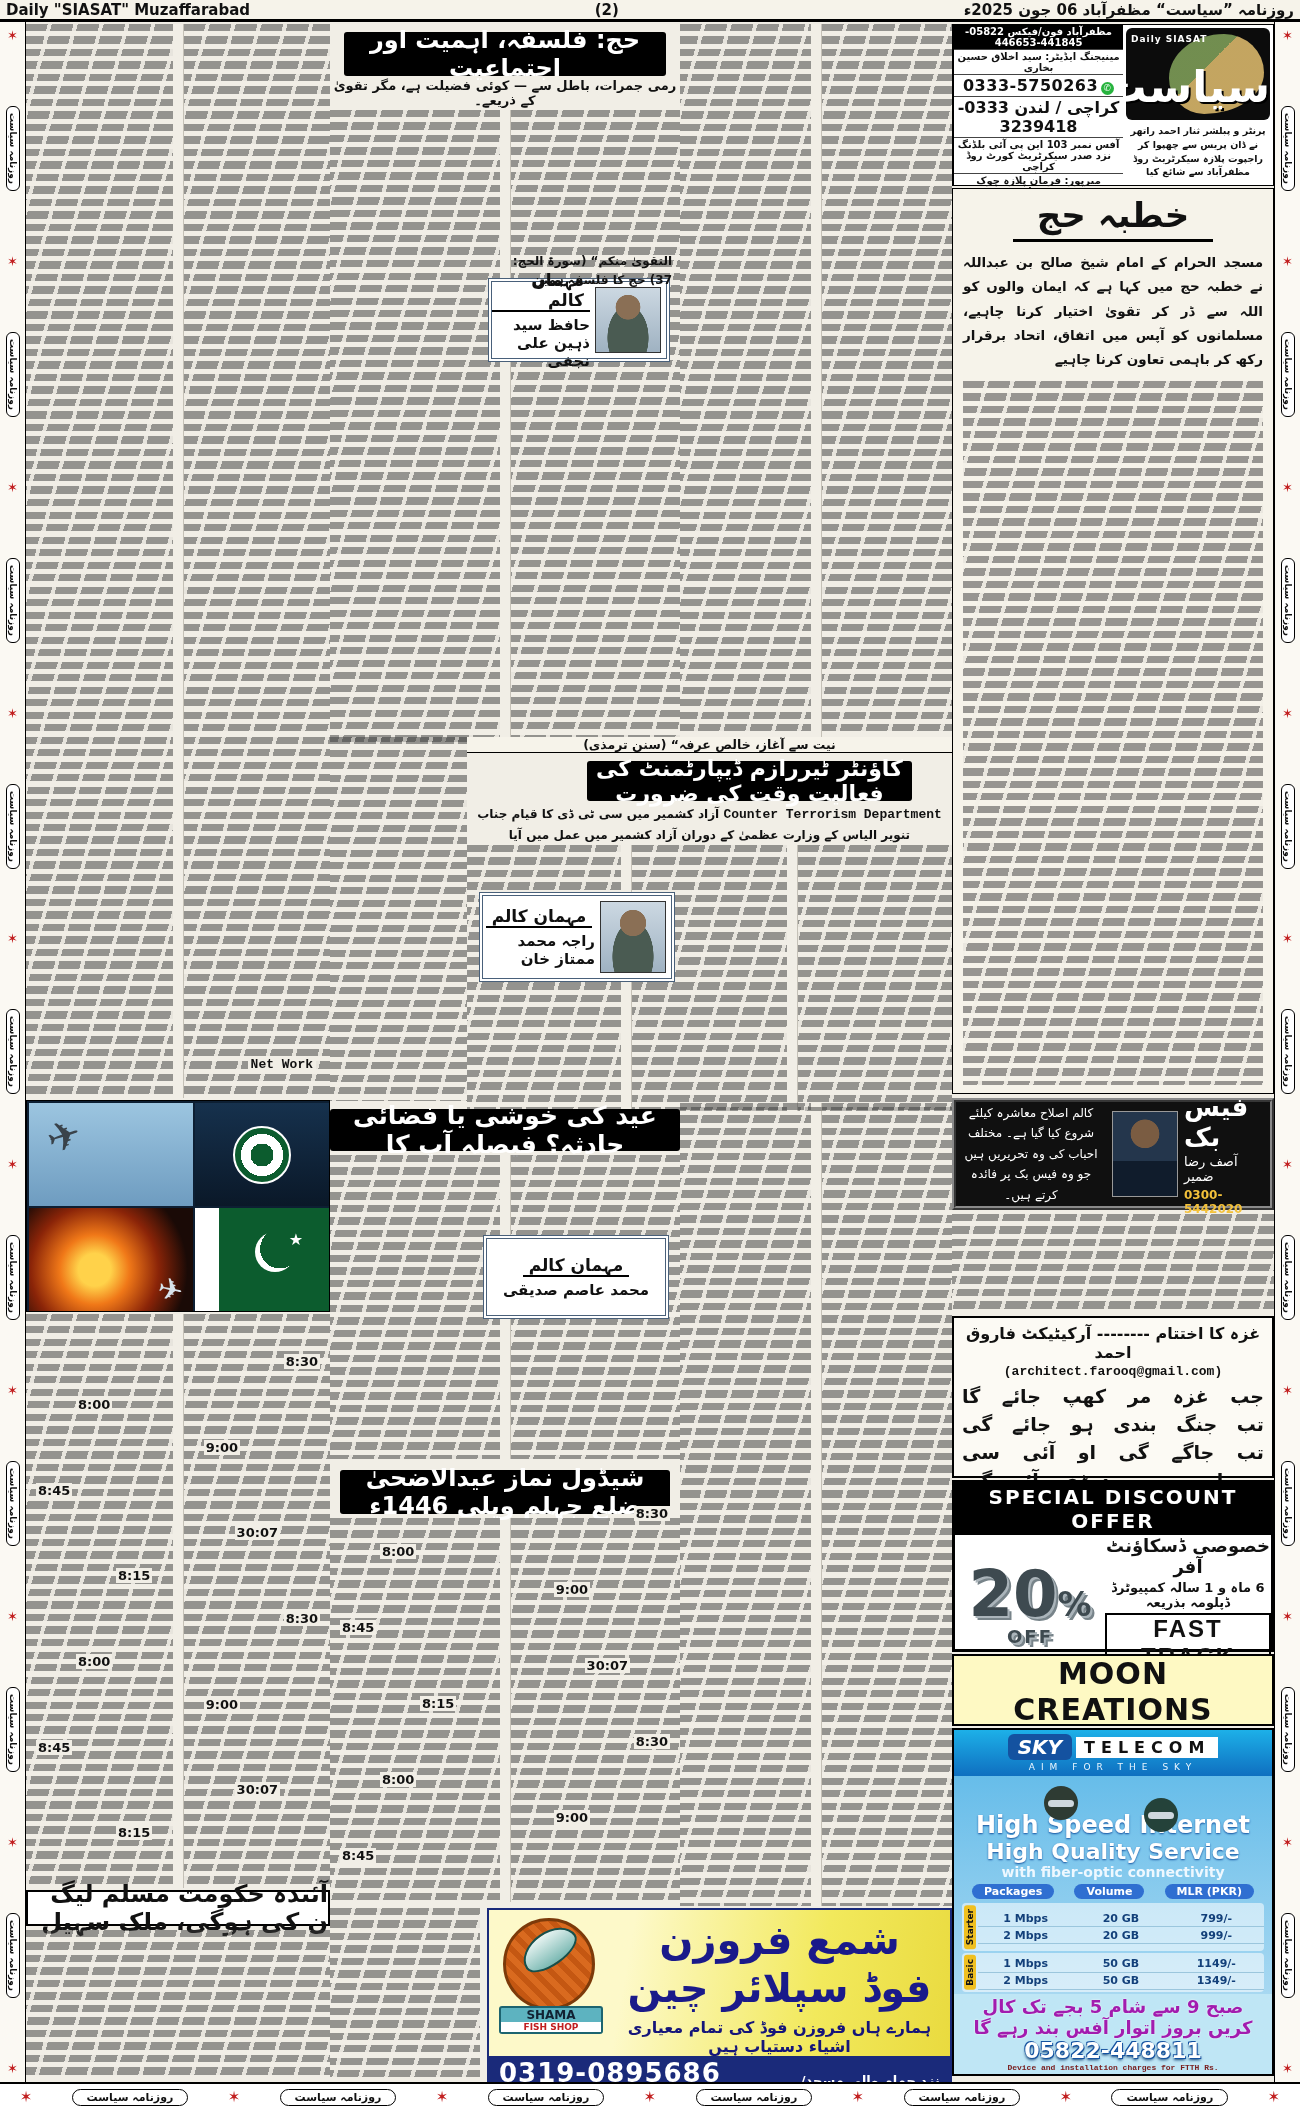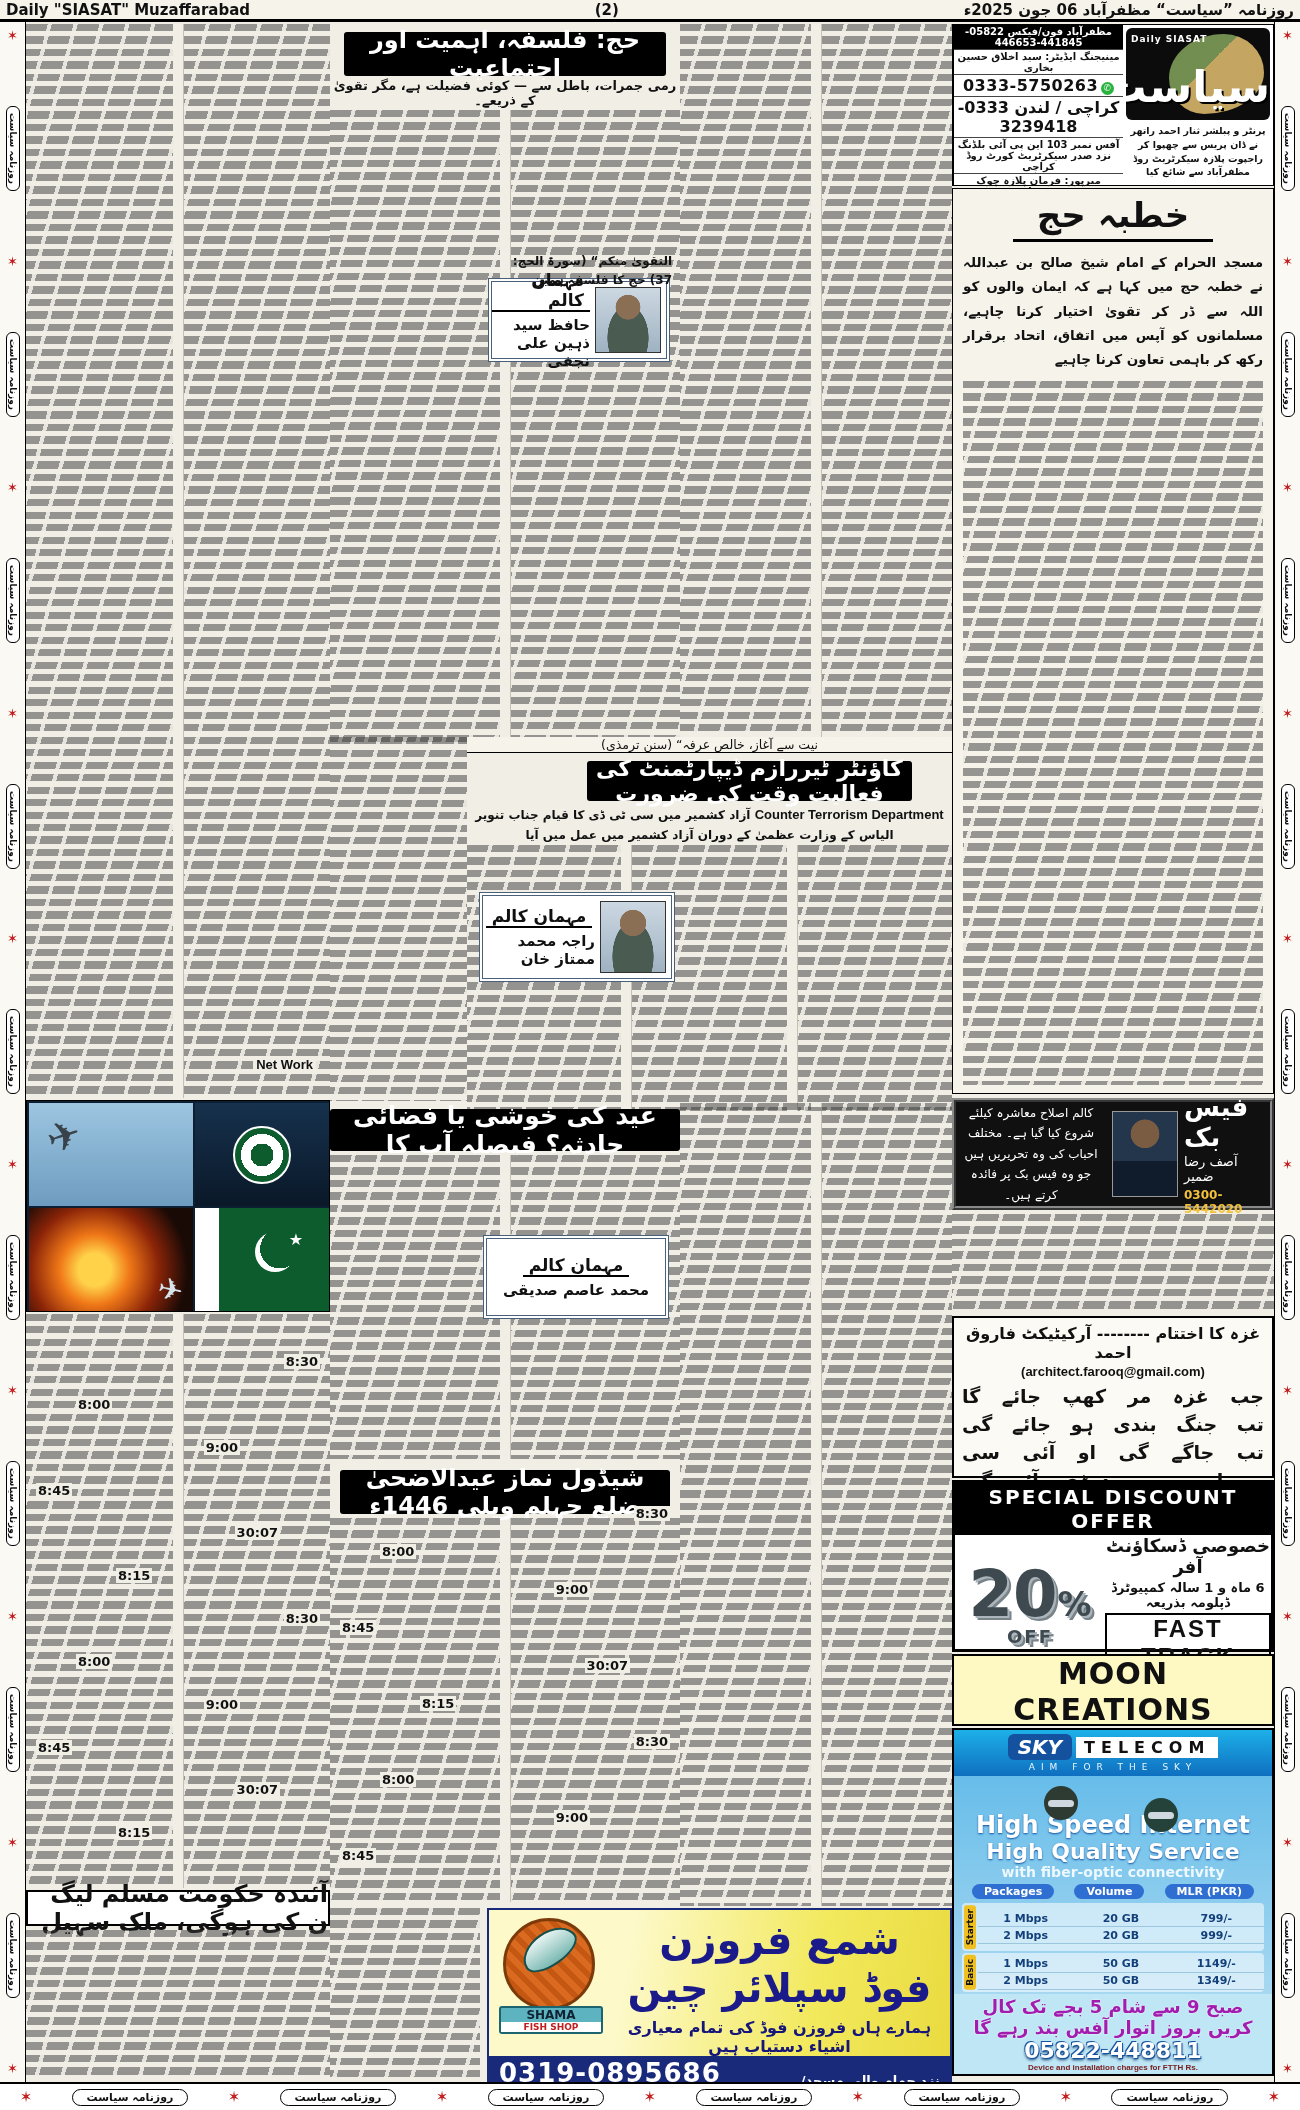--- a/index.html
+++ b/index.html
@@ -60,21 +60,21 @@
           box-shadow:0 0 0 2px #fff inset;}
   .colbox .txt{flex:1;display:flex;flex-direction:column;align-items:center;justify-content:center;gap:4px;}
   .colbox .tag{font-size:17px;font-weight:bold;border-bottom:2px solid #000;padding:0 6px;}
   .colbox .auth{font-size:15px;font-weight:bold;}
   .face{width:64px;margin:5px;border:1px solid #333;background:
         radial-gradient(circle at 50% 30%,#8a6f55 0 22%,rgba(0,0,0,0) 23%),
         radial-gradient(ellipse at 50% 78%,#4a5b52 0 45%,rgba(0,0,0,0) 46%),
         linear-gradient(#ccd8e2,#9fb2c2);}
   
   .sub{direction:rtl;font-size:13px;font-weight:bold;text-align:center;padding:2px 0;}
-  .hadith{direction:rtl;font-size:12.5px;font-weight:normal;border-bottom:1.5px solid #000;
+  .hadith{direction:rtl;font-size:12.5px;font-weight:bold;border-bottom:1.5px solid #000;
           text-align:center;background:#f6f3ea;}
   .leadsmall{direction:rtl;font-size:12px;font-weight:bold;line-height:1.6;}
   .chip{position:absolute;font-size:13px;font-weight:bold;background:#f1eee6;padding:0 2px;}
   
   .faiz{left:952px;top:1098px;width:322px;height:112px;background:#101010;border:4px ridge #8a8a8a;
         color:#fff;display:flex;direction:rtl;align-items:center;}
   .faiz .brand{width:86px;text-align:left;}
   .faiz .brand .b1{font-size:26px;font-weight:bold;}
   .faiz .brand .b2{font-size:13px;margin-top:2px;}
   .faiz .brand .ph{font-size:12px;color:#f3c13a;margin-top:4px;font-weight:bold;}
@@ -165,21 +165,21 @@
   .jet2{position:absolute;font-size:30px;color:#d8e4ec;transform:rotate(12deg);right:10px;bottom:4px;}
   .roundel{position:absolute;left:50%;top:50%;width:54px;height:54px;transform:translate(-50%,-50%);
         border-radius:50%;background:radial-gradient(circle,#0c5c2e 0 30%,#fff 30% 55%,#0c5c2e 55%);border:2px solid #fff;}
   .crescent{position:absolute;right:34px;top:24px;width:40px;height:40px;border-radius:50%;
         background:radial-gradient(circle at 62% 42%,rgba(0,0,0,0) 0 58%,#fff 58%);}
   .fstar{position:absolute;right:26px;top:22px;color:#fff;font-size:16px;}
   
   .malik{left:26px;top:1890px;width:304px;height:36px;border:2px solid #000;background:#fff;
         font-size:24px;font-weight:bold;direction:rtl;display:flex;align-items:center;justify-content:center;}
   .netw{position:absolute;font-weight:bold;font-size:15px;background:#f1eee6;padding:0 3px;}
-  .small-eng{font-family:Liberation Sans, sans-serif;font-weight:bold;font-size:13px;}
+  .small-eng{font-family:Liberation Mono, monospace;font-weight:bold;font-size:13px;}
 </style>
 </head>
 <body>
 
 <div class="page">
 
   <div class="abs hdr" style="left:0;top:0;width:1300px;height:22px;">
     <span>Daily "SIASAT" Muzaffarabad</span>
     <span>(2)</span>
     <span class="rtl">روزنامہ ”سیاست“ مظفرآباد 06 جون 2025ء</span>

